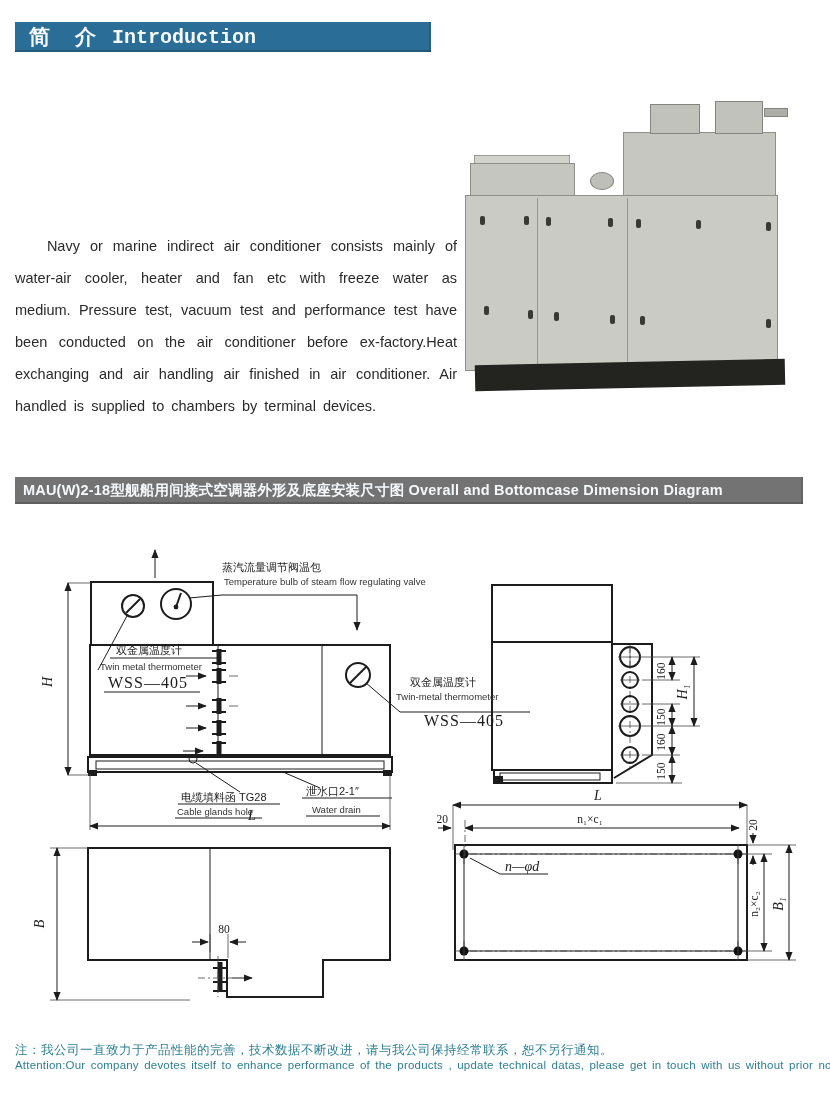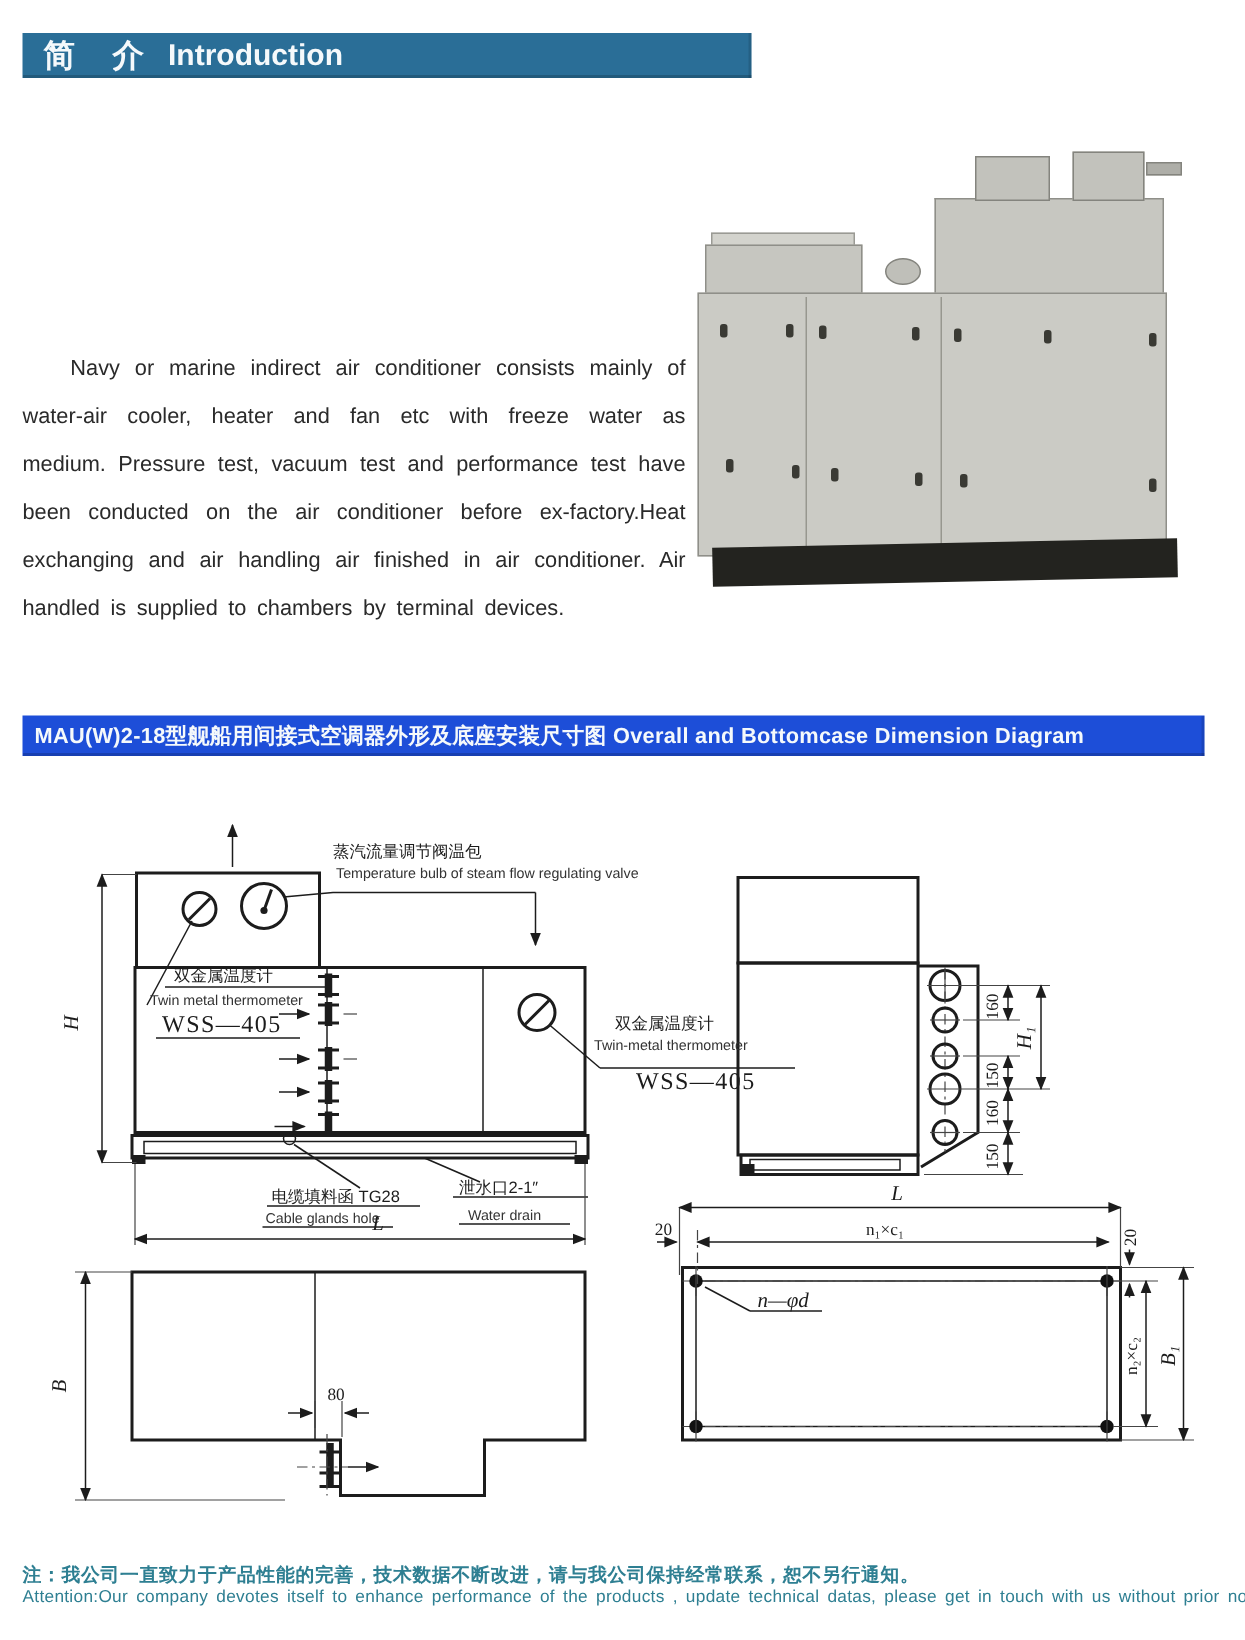--- a/index.html
+++ b/index.html
@@ -1,28 +1,28 @@
 <!DOCTYPE html>
 <html><head>
 <meta charset="utf-8">
 <style>
   html,body{margin:0;padding:0;background:#fff;}
   .page{position:relative;width:830px;height:1093px;background:#ffffff;overflow:hidden;
         font-family:"Liberation Sans",sans-serif;color:#222;}
   .bar{position:absolute;color:#f5f9fb;font-weight:bold;display:flex;align-items:center;
        box-shadow:inset 0 -2px 0 rgba(0,0,0,.18), inset -2px 0 0 rgba(0,0,0,.12);}
-  .bar1{left:15px;top:22px;width:486px;height:30px;font-size:20px;padding-left:14px;box-sizing:border-box;}
+  .bar1{left:15px;top:22px;width:416px;height:30px;font-size:20px;padding-left:14px;box-sizing:border-box;font-family:Liberation Mono, monospace;}
   .bar1 .zh{letter-spacing:2px;margin-right:14px;font-size:21px;}
   .bar2{left:15px;top:477px;width:788px;height:27px;font-size:14.5px;padding-left:8px;box-sizing:border-box;letter-spacing:.2px;}
   .para-zh{position:absolute;left:15px;top:60px;width:442px;font-size:16.5px;line-height:30.5px;
            text-align:justify;text-indent:2em;color:#1c1c1c;}
   .para-en{position:absolute;left:15px;top:230px;width:442px;font-size:14.5px;line-height:32px;
            text-align:justify;text-indent:2.2em;color:#2a2a2a;word-spacing:3px;}
   .note{position:absolute;left:15px;width:815px;}
-  .note-zh{top:1042px;font-size:12.5px;font-weight:bold;letter-spacing:.5px;}
+  .note-zh{top:1042px;font-size:12.5px;font-weight:normal;letter-spacing:.5px;}
   .note-en{top:1059px;font-size:11.5px;letter-spacing:.2px;word-spacing:2px;white-space:nowrap;}
   
   .photo{position:absolute;left:458px;top:88px;width:340px;height:305px;}
   .photo div{position:absolute;box-sizing:border-box;}
   .ph-body{left:7px;top:107px;width:313px;height:176px;background:#cbcbc5;border:1px solid #8f8f89;}
   .ph-tower{left:165px;top:44px;width:153px;height:66px;background:#c7c7c1;border:1px solid #8f8f89;border-bottom:none;}
   .ph-box1{left:192px;top:16px;width:50px;height:30px;background:#c2c2bc;border:1px solid #84847e;}
   .ph-box2{left:257px;top:13px;width:48px;height:33px;background:#c2c2bc;border:1px solid #84847e;}
   .ph-nub{left:306px;top:20px;width:24px;height:9px;background:#aeaea8;border:1px solid #84847e;}
   .ph-low{left:12px;top:75px;width:105px;height:33px;background:#c6c6c0;border:1px solid #8f8f89;}
@@ -76,21 +76,21 @@
     <div class="latch" style="left:308px;top:134px"></div>
     <div class="latch" style="left:26px;top:218px"></div>
     <div class="latch" style="left:70px;top:222px"></div>
     <div class="latch" style="left:96px;top:224px"></div>
     <div class="latch" style="left:152px;top:227px"></div>
     <div class="latch" style="left:182px;top:228px"></div>
     <div class="latch" style="left:308px;top:231px"></div>
     <div class="ph-plinth"></div>
   </div>
 
-  <div class="bar bar2" style="background:#1d4ed8">
+  <div class="bar bar2" style="background:#737373">
     <span>MAU(W)2-18型舰船用间接式空调器外形及底座安装尺寸图 Overall and Bottomcase Dimension Diagram</span>
   </div>
 
   <svg width="830" height="520" viewBox="0 0 830 520">
     <defs>
       <marker id="arw" viewBox="0 0 10 10" refX="9" refY="5" markerWidth="9" markerHeight="9" orient="auto-start-reverse">
         <path d="M0,1 L10,5 L0,9 z" fill="#1c1c1c"></path>
       </marker>
     </defs>
 

